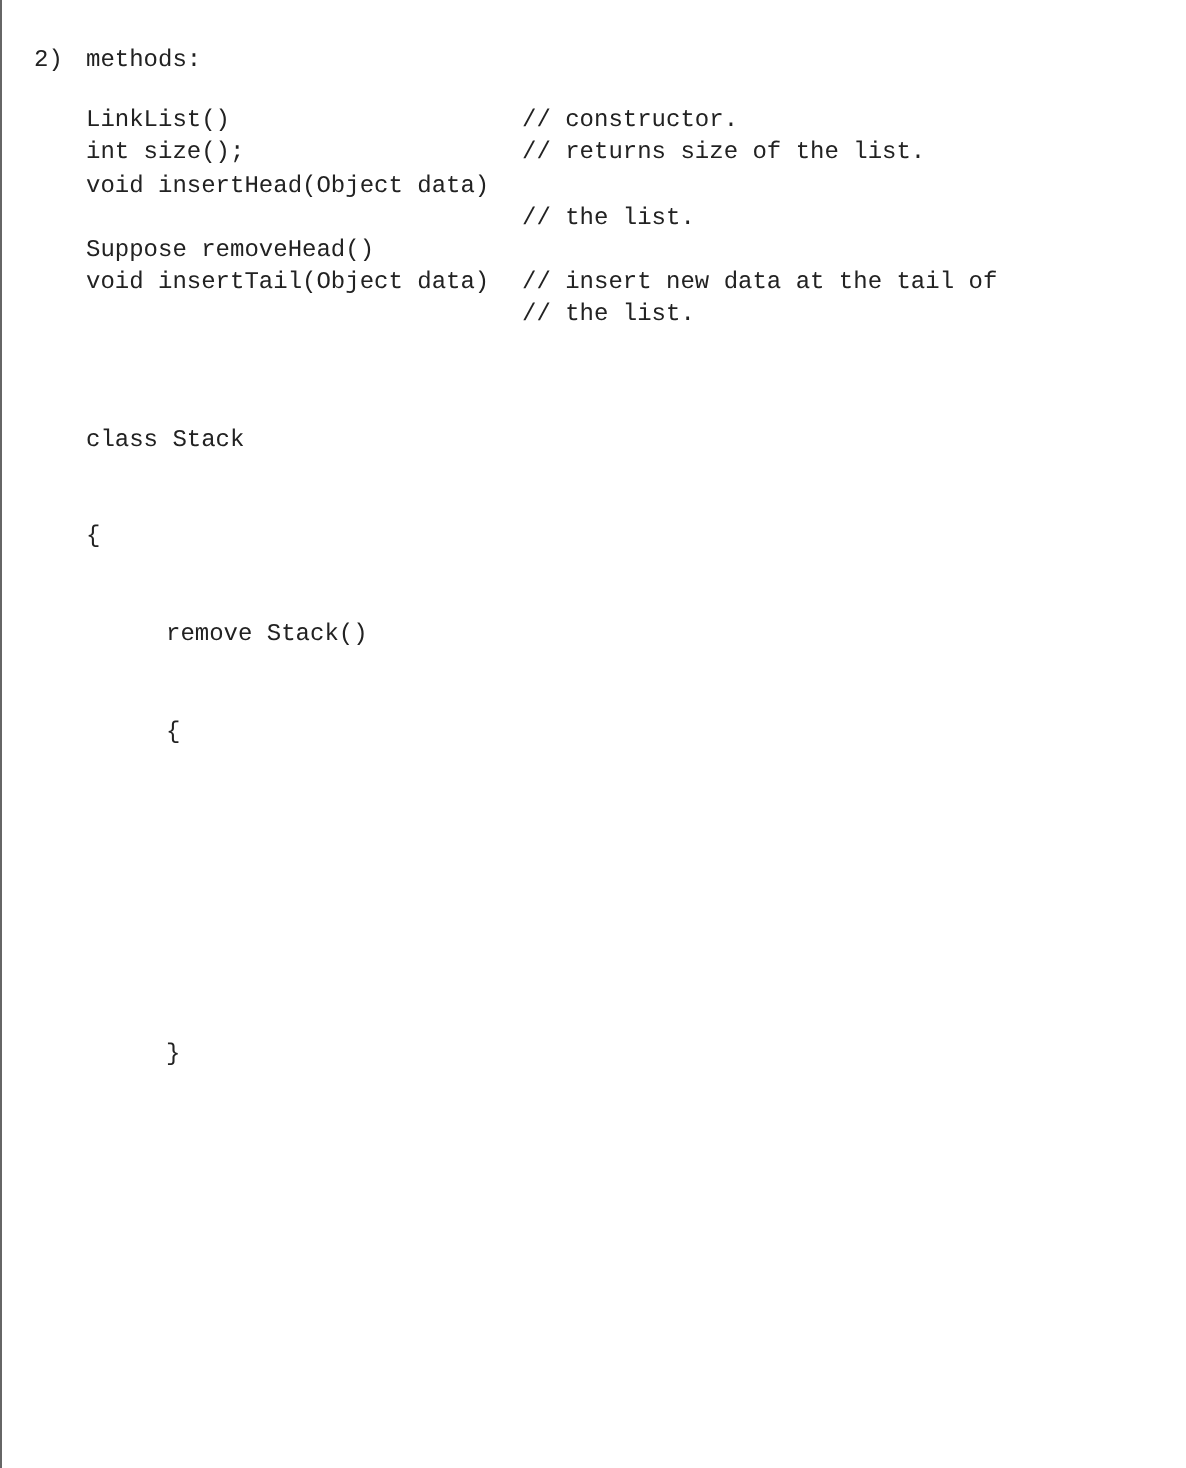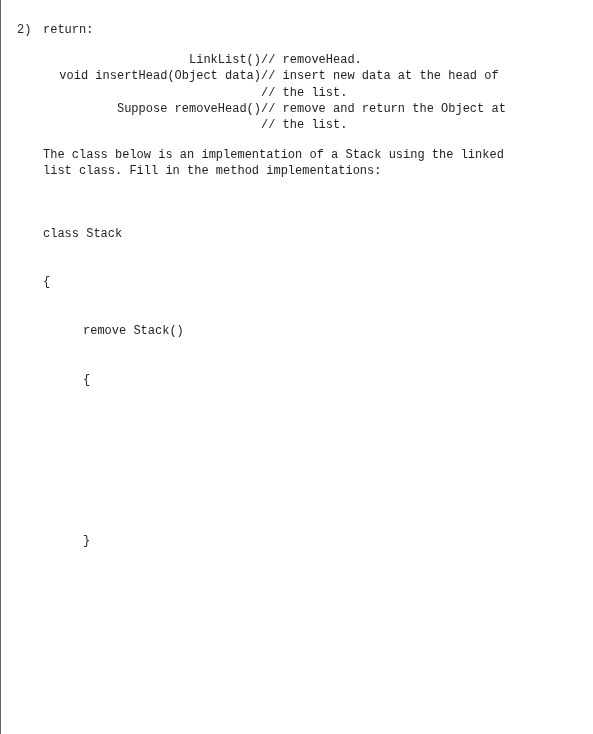--- a/index.html
+++ b/index.html
@@ -44,21 +44,20 @@
   .api-table {
     margin-top: 14px;
   }
   .api-line {
     display: flex;
     white-space: pre;
   }
   .sig-col {
     width: 218px;
     flex: 0 0 218px;
-    text-align: right;
   }
   .cmt-col {
     flex: 1;
   }
   .desc {
     margin-top: 14px;
   }
   .code {
     margin-top: 14px;
     white-space: pre;
@@ -70,49 +69,51 @@
 </style>
 </head>
 <body>
 
 <div class="page">
   <div class="content">
 
     <div class="qrow">
       <div class="qnum">2)</div>
       <div class="qbody">
-        <div>return:</div>
+        <div>methods:</div>
 
         <div class="api-table">
           <div class="api-line">
             <span class="sig-col">LinkList()</span>
-            <span class="cmt-col">// removeHead.</span>
+            <span class="cmt-col">// constructor.</span>
+          </div>
+          <div class="api-line">
+            <span class="sig-col">int size();</span>
+            <span class="cmt-col">// returns size of the list.</span>
           </div>
           <div class="api-line">
             <span class="sig-col">void insertHead(Object data)</span>
-            <span class="cmt-col">// insert new data at the head of</span>
           </div>
           <div class="api-line">
             <span class="sig-col"></span>
             <span class="cmt-col">// the list.</span>
           </div>
           <div class="api-line">
             <span class="sig-col">Suppose removeHead()</span>
-            <span class="cmt-col">// remove and return the Object at</span>
+          </div>
+          <div class="api-line">
+            <span class="sig-col">void insertTail(Object data)</span>
+            <span class="cmt-col">// insert new data at the tail of</span>
           </div>
           <div class="api-line">
             <span class="sig-col"></span>
             <span class="cmt-col">// the list.</span>
           </div>
         </div>
 
-        <div class="desc">
-          <div>The class below is an implementation of a Stack using the linked</div>
-          <div>list class.  Fill in the method implementations:</div>
-        </div>
 
         <div class="code">
           <div class="ind1">class Stack</div>
           <div class="ind1">{</div>
           <div class="ind2">remove Stack()</div>
           <div class="ind2">{</div>
           <div class="method-block"></div>
           <div class="ind2 closer">}</div>
 
           <div style="height:14px"></div>

